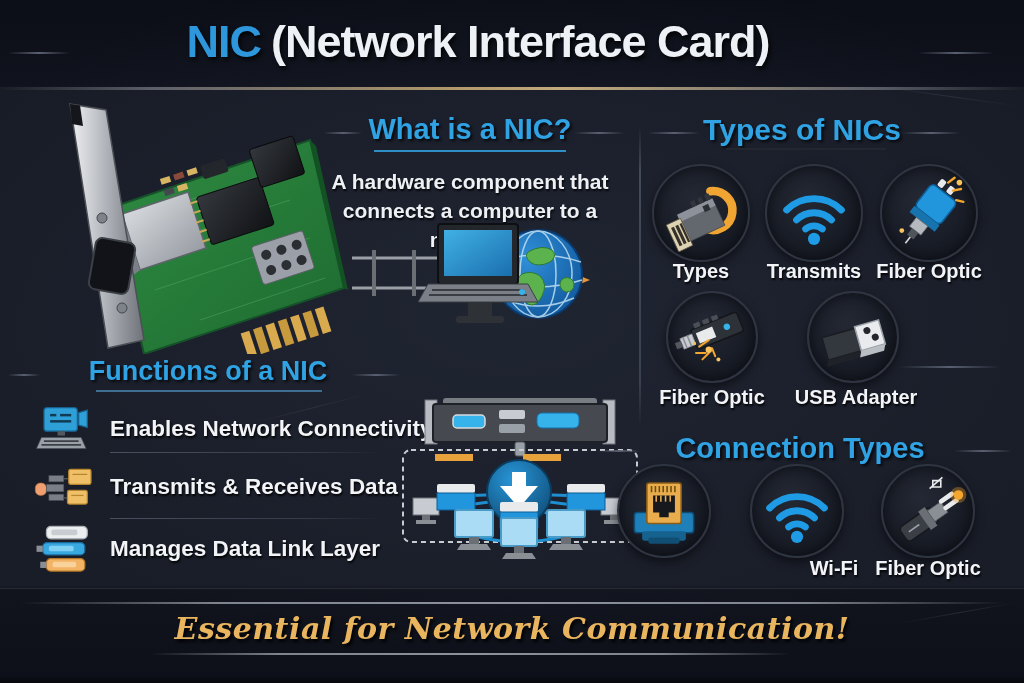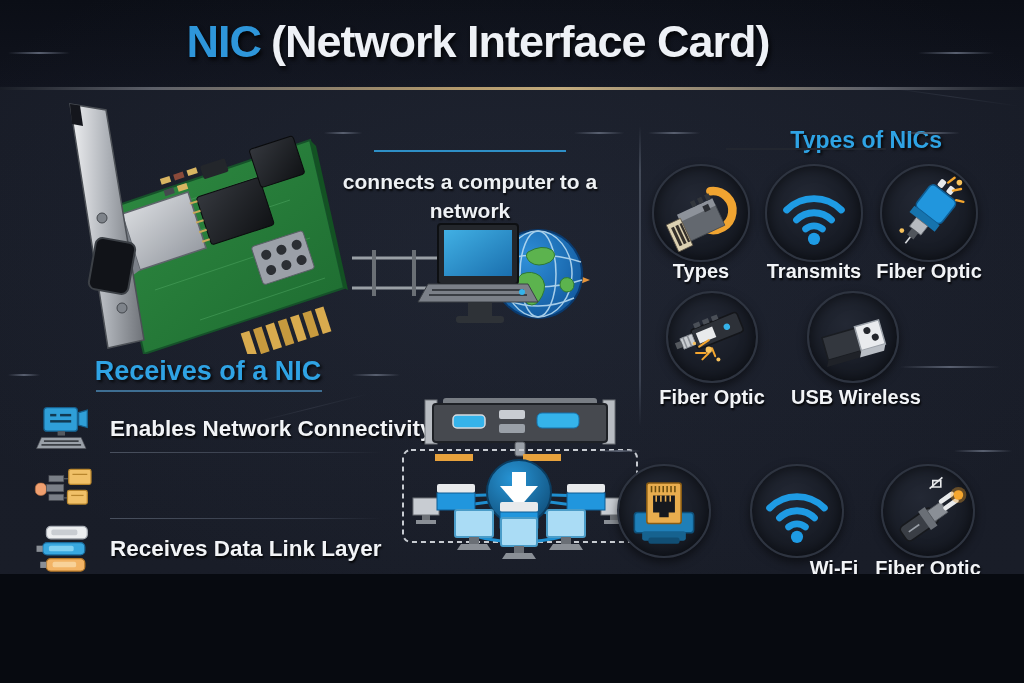--- a/index.html
+++ b/index.html
@@ -1,19 +1,19 @@
 <!DOCTYPE html>
 <html><head>
 <meta charset="utf-8">
 <style>
   * { margin:0; padding:0; box-sizing:border-box; }
   html,body { background:#070a10; }
   body { font-family:"Liberation Sans", sans-serif; }
   #canvas {
-    position:relative; width:1024px; height:574px; overflow:hidden;
+    position:relative; width:1024px; height:683px; overflow:hidden;
     background:
       radial-gradient(ellipse 900px 500px at 50% 45%, rgba(64,74,96,.18), rgba(0,0,0,0) 70%),
       linear-gradient(180deg, #0b0e16 0px, #10131d 86px, #181c27 90px, #191d28 585px, #11141d 590px, #0d1019 676px, #05070b 683px);
     padding-left: 10px;
   }
   .streak { position:absolute; height:1px; background:linear-gradient(90deg, transparent, #3c4250, transparent); opacity:.5; }
 
   
   .title { position:absolute; top:16px; left:0; width:956px; text-align:center;
     font-size:45px; font-weight:bold; letter-spacing:-1px; color:#eef1f6;
@@ -157,24 +157,26 @@
 
     <polygon points="60,14 96,20 134,250 98,258" fill="url(#silver)" stroke="#4c5056" stroke-width="1.5"></polygon>
     <polygon points="60,14 70,15.5 73,36 62,34" fill="#14161c"></polygon>
     <circle cx="92" cy="128" r="5" fill="#7e838a" stroke="#43474d"></circle>
     <circle cx="112" cy="218" r="5" fill="#7e838a" stroke="#43474d"></circle>
     <g transform="rotate(10 102 176)">
         <rect x="82" y="150" width="40" height="52" rx="7" fill="#111318" stroke="#3c4046" stroke-width="2"></rect>
       </g>
   </svg>
 
+  <div class="sec-head" style="left:330px;top:113px;width:280px;font-size:29px;">What is a NIC?</div>
   <div class="hline" style="left:324px;top:132px;width:38px;"></div>
   <div class="hline" style="left:574px;top:132px;width:50px;"></div>
   <div class="underline" style="left:374px;top:150px;width:192px;background:#2e8fc6;"></div>
   <div class="what-body">
+    <div>A hardware component that</div>
     <div>connects a computer to a network</div>
   </div>
 
   <svg style="position:absolute;left:352px;top:222px;" width="240" height="108" viewBox="0 0 240 108">
     <defs>
       <radialGradient id="globe" cx=".38" cy=".32" r=".9">
         <stop offset="0" stop-color="#2f8fd8"></stop>
           <stop offset="1" stop-color="#0c4e92"></stop>
       </radialGradient>
       <linearGradient id="screenb" x1="0" y1="0" x2="1" y2="1">
@@ -216,21 +218,21 @@
         <line x1="80" y1="68" x2="172" y2="68"></line>
         <line x1="77" y1="73" x2="175" y2="73"></line>
       </g>
     <rect x="116" y="80" width="24" height="14" fill="#2e3237"></rect>
     <rect x="104" y="94" width="48" height="7" rx="3" fill="#2e3237"></rect>
     <circle cx="170" cy="70" r="3" fill="#35b3ea"></circle>
   </svg>
 
   <div class="vdiv"></div>
 
-  <div class="sec-head" style="left:662px;top:127px;width:280px;font-size:23px;text-align:right;">Types of NICs</div>
+  <div class="sec-head" style="left:662px;top:113px;width:280px;font-size:30px;">Types of NICs</div>
   <div class="hline" style="left:648px;top:132px;width:52px;"></div>
   <div class="hline" style="left:902px;top:132px;width:58px;"></div>
   <div class="underline" style="left:726px;top:148px;width:160px;background:#22262f;"></div>
 
   <div class="circle c98" style="left:652px;top:164px;">
     <svg width="78" height="78" viewBox="0 0 100 100">
       <path d="M62,22 a25,25 0 1 1 -6,48" fill="none" stroke="#f0a431" stroke-width="11" stroke-linecap="round"></path>
       <g transform="rotate(-25 45 58)">
         <rect x="24" y="50" width="50" height="30" fill="#63686f" stroke="#42474d"></rect>
         <rect x="24" y="42" width="50" height="10" fill="#8d929a"></rect>
@@ -311,24 +313,24 @@
         <polygon points="12,40 56,40 56,70 12,70" fill="#33373e" stroke="#1a1d22" stroke-width="2"></polygon>
         <polygon points="12,70 56,70 52,78 8,78" fill="#1f2228"></polygon>
         <polygon points="56,38 88,38 88,70 56,70" fill="#e9ebee" stroke="#9aa0a8" stroke-width="2"></polygon>
         <polygon points="56,70 88,70 84,78 52,78" fill="#b9bec5"></polygon>
         <circle cx="70" cy="47" r="4.5" fill="#23262c"></circle>
           <circle cx="78" cy="58" r="4.5" fill="#23262c"></circle>
       </g>
     </svg>
   </div>
   <div class="circ-label" style="left:652px;top:386px;width:120px;">Fiber Optic</div>
-  <div class="circ-label" style="left:786px;top:386px;width:140px;">USB Wireless</div>
+  <div class="circ-label" style="left:786px;top:386px;width:140px;">USB Adapter</div>
   <div class="hline" style="left:900px;top:366px;width:100px;"></div>
 
-  <div class="sec-head" style="left:62px;top:356px;width:292px;font-size:27px;">Receives of a NIC</div>
+  <div class="sec-head" style="left:62px;top:356px;width:292px;font-size:27px;">Functions of a NIC</div>
   <div class="hline" style="left:8px;top:374px;width:32px;"></div>
   <div class="hline" style="left:352px;top:374px;width:48px;"></div>
   <div class="underline" style="left:96px;top:390px;width:226px;background:#3e6e92;"></div>
 
   <svg class="fn-icon" style="top:404px;" viewBox="0 0 100 84">
     <rect x="16" y="6" width="54" height="38" rx="5" fill="#2f9fd8" stroke="#16608e" stroke-width="2"></rect>
     <g stroke="#123a52" stroke-width="4">
         <line x1="26" y1="18" x2="36" y2="18"></line>
         <line x1="42" y1="18" x2="60" y2="18"></line>
         <line x1="26" y1="28" x2="60" y2="28"></line>
@@ -353,33 +355,34 @@
       </g>
     <g stroke="#55595f" stroke-width="2">
         <line x1="48" y1="27" x2="58" y2="27"></line>
         <line x1="48" y1="58" x2="56" y2="58"></line>
       </g>
     <rect x="56" y="12" width="36" height="24" rx="3" fill="#f0c068" stroke="#b8862e" stroke-width="2"></rect>
     <rect x="54" y="46" width="32" height="22" rx="3" fill="#f0c068" stroke="#b8862e" stroke-width="2"></rect>
     <line x1="62" y1="20" x2="86" y2="20" stroke="#b8862e" stroke-width="2"></line>
     <line x1="60" y1="54" x2="80" y2="54" stroke="#b8862e" stroke-width="2"></line>
   </svg>
+  <div class="fn-label" style="top:474px;">Transmits &amp; Receives Data</div>
   <div class="fn-div" style="top:518px;"></div>
 
   <svg class="fn-icon" style="top:524px;" viewBox="0 0 100 84">
     <rect x="20" y="4" width="66" height="20" rx="7" fill="#eceef0" stroke="#a8adb4" stroke-width="2"></rect>
     <rect x="28" y="9" width="42" height="9" rx="3" fill="#c9cdd2"></rect>
     <rect x="14" y="30" width="68" height="20" rx="7" fill="#38a8e0" stroke="#1a6a9a" stroke-width="2"></rect>
     <rect x="24" y="35" width="40" height="9" rx="3" fill="#7fd0f2"></rect>
     <rect x="4" y="35" width="10" height="10" fill="#8a8f96"></rect>
     <rect x="20" y="56" width="62" height="20" rx="7" fill="#f2b365" stroke="#b87a28" stroke-width="2"></rect>
     <rect x="30" y="61" width="38" height="9" rx="3" fill="#f8d29a"></rect>
     <rect x="10" y="61" width="10" height="10" fill="#8a8f96"></rect>
   </svg>
-  <div class="fn-label" style="top:536px;">Receives Data Link Layer</div>
+  <div class="fn-label" style="top:536px;">Manages Data Link Layer</div>
 
   <svg style="position:absolute;left:395px;top:398px;" width="250" height="168" viewBox="0 0 250 168">
     <defs>
       <radialGradient id="bluecirc" cx=".4" cy=".3" r=".95">
         <stop offset="0" stop-color="#2795d6"></stop>
           <stop offset="1" stop-color="#0b3f66"></stop>
       </radialGradient>
     </defs>
 
     <rect x="48" y="0" width="154" height="8" rx="3" fill="#787d84"></rect>
@@ -437,20 +440,21 @@
         <polygon points="66,146 92,146 96,152 62,152" fill="#8a8f96"></polygon>
       <rect x="152" y="112" width="38" height="27" rx="2" fill="#aadcf5" stroke="#4a9cc8" stroke-width="2"></rect>
         <rect x="166" y="139" width="10" height="7" fill="#6a6f76"></rect>
         <polygon points="158,146 184,146 188,152 154,152" fill="#8a8f96"></polygon>
       <rect x="106" y="120" width="36" height="28" rx="2" fill="#aadcf5" stroke="#4a9cc8" stroke-width="2"></rect>
         <rect x="119" y="148" width="10" height="7" fill="#6a6f76"></rect>
         <polygon points="111,155 137,155 141,161 107,161" fill="#8a8f96"></polygon>
     </g>
   </svg>
 
+  <div class="sec-head" style="left:660px;top:432px;width:280px;font-size:29px;">Connection Types</div>
   <div class="hline" style="left:598px;top:450px;width:42px;"></div>
   <div class="hline" style="left:954px;top:450px;width:58px;"></div>
 
   <div class="circle c94" style="left:617px;top:464px;">
     <svg width="78" height="78" viewBox="0 0 100 100">
       <rect x="12" y="52" width="76" height="26" rx="4" fill="#1f7fb8" stroke="#0e4f78" stroke-width="2"></rect>
       <rect x="22" y="76" width="56" height="12" rx="3" fill="#16628f"></rect>
       <rect x="30" y="84" width="40" height="8" rx="3" fill="#114e74"></rect>
       <rect x="28" y="14" width="44" height="52" rx="3" fill="#e9ad4e" stroke="#8a5c14" stroke-width="2"></rect>
       <g stroke="#6b4e10" stroke-width="2">
@@ -498,15 +502,16 @@
       <circle cx="88" cy="30" r="6" fill="#f5a62e"></circle>
         <circle cx="88" cy="30" r="10" fill="#f5a62e" opacity=".35"></circle>
     </svg>
   </div>
 
   <div class="circ-label" style="left:774px;top:557px;width:120px;">Wi-Fi</div>
   <div class="circ-label" style="left:868px;top:557px;width:120px;">Fiber Optic</div>
 
   <div style="position:absolute;top:588px;left:0;width:1024px;height:1px;background:#262b34;"></div>
   <div class="grayline" style="left:20px;top:602px;width:984px;"></div>
+  <div class="slogan">Essential for Network Communication!</div>
   <div class="grayline" style="left:150px;top:653px;width:640px;"></div>
 
 </div>
 
 </body></html>

